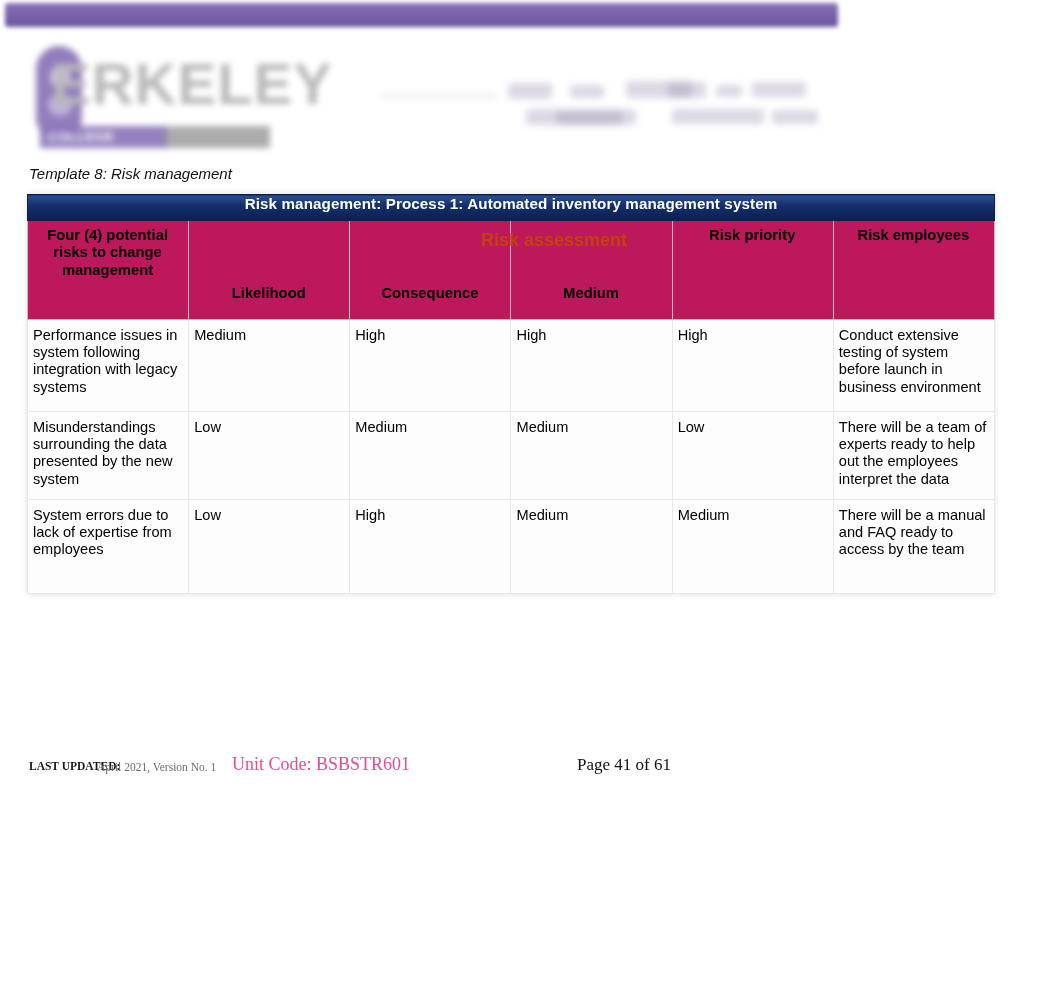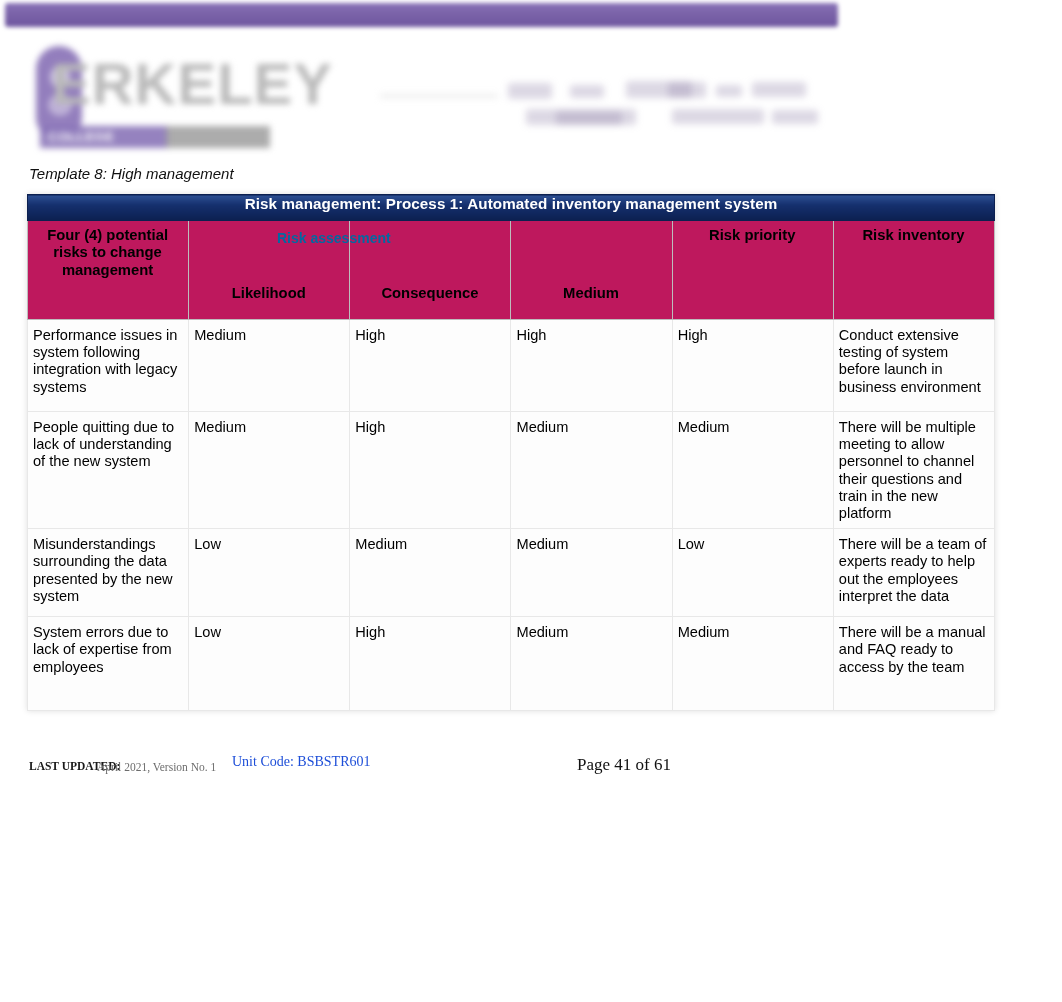--- a/index.html
+++ b/index.html
@@ -242,22 +242,22 @@
     font-family: "Liberation Serif", serif;
     font-size: 11.5px;
     color: #6d6d6d;
     white-space: nowrap;
   }
   .f-unit {
     position: absolute;
     left: 232px;
     top: 2px;
     font-family: "Liberation Serif", serif;
-    font-size: 14px;
-    color: #1d4ed8;
+    font-size: 18px;
+    color: #ec4899;
     white-space: nowrap;
   }
   .f-page {
     position: absolute;
     left: 577px;
     top: 3px;
     font-family: "Liberation Serif", serif;
     font-size: 17px;
     color: #111111;
     white-space: nowrap;
@@ -292,74 +292,66 @@
     <div class="redact" style="left:336px; top:8px;  width:26px; height:12px;"></div>
     <div class="redact" style="left:372px; top:5px;  width:54px; height:15px;"></div>
     <div class="redact" style="left:146px; top:32px; width:110px; height:16px;"></div>
     <div class="redact" style="left:176px; top:34px; width:66px; height:14px;"></div>
     <div class="redact" style="left:292px; top:32px; width:92px; height:15px;"></div>
     <div class="redact" style="left:392px; top:33px; width:46px; height:14px;"></div>
   </div>
 
 </div>
 
-<div class="caption">Template 8: High management</div>
+<div class="caption">Template 8: Risk management</div>
 
 <div class="table-wrap">
   <table class="risk">
     <tbody>
       <tr class="title-row">
         <th colspan="6">Risk management: Process 1: Automated inventory management system</th>
       </tr>
       <tr class="head-row">
         <th>Four (4) potential risks to change management</th>
         <th class="sub">Likelihood</th>
         <th class="sub">Consequence</th>
         <th class="sub">Medium</th>
         <th>Risk priority</th>
-        <th>Risk inventory</th>
+        <th>Risk employees</th>
       </tr>
 
       <tr class="data-row r1">
         <td class="c-risk">Performance issues in system following integration with legacy systems</td>
         <td class="c-like">Medium</td>
         <td class="c-conseq">High</td>
         <td class="c-rating">High</td>
         <td class="c-prio">High</td>
         <td class="c-ctrl">Conduct extensive testing of system before launch in business environment</td>
       </tr>
-      <tr class="data-row r2">
-        <td class="c-risk">People quitting due to lack of understanding of the new system</td>
-        <td class="c-like">Medium</td>
-        <td class="c-conseq">High</td>
-        <td class="c-rating">Medium</td>
-        <td class="c-prio">Medium</td>
-        <td class="c-ctrl">There will be multiple meeting to allow personnel to channel their questions and train in the new platform</td>
-      </tr>
       <tr class="data-row r4">
         <td class="c-risk">Misunderstandings surrounding the data presented by the new system</td>
         <td class="c-like">Low</td>
         <td class="c-conseq">Medium</td>
         <td class="c-rating">Medium</td>
         <td class="c-prio">Low</td>
         <td class="c-ctrl">There will be a team of experts ready to help out the employees interpret the data</td>
       </tr>
       <tr class="data-row r3">
         <td class="c-risk">System errors due to lack of expertise from employees</td>
         <td class="c-like">Low</td>
         <td class="c-conseq">High</td>
         <td class="c-rating">Medium</td>
         <td class="c-prio">Medium</td>
         <td class="c-ctrl">There will be a manual and FAQ ready to access by the team</td>
       </tr>
     </tbody>
   </table>
 
-  <div style="position:absolute; left:250px; top:36px; width:350px; text-align:left;
-              font-weight:700; font-size:14px; color:#0369a1;">Risk assessment</div>
+  <div style="position:absolute; left:250px; top:36px; width:350px; text-align:right;
+              font-weight:700; font-size:18px; color:#c2410c;">Risk assessment</div>
 </div>
 
 <div class="footer">
   <div class="f-updated-bold">LAST UPDATED:</div>
   <div class="f-updated-light">April 2021, Version No. 1</div>
   <div class="f-unit">Unit Code: BSBSTR601</div>
   <div class="f-page">Page 41 of 61</div>
 </div>
 
 </body></html>

